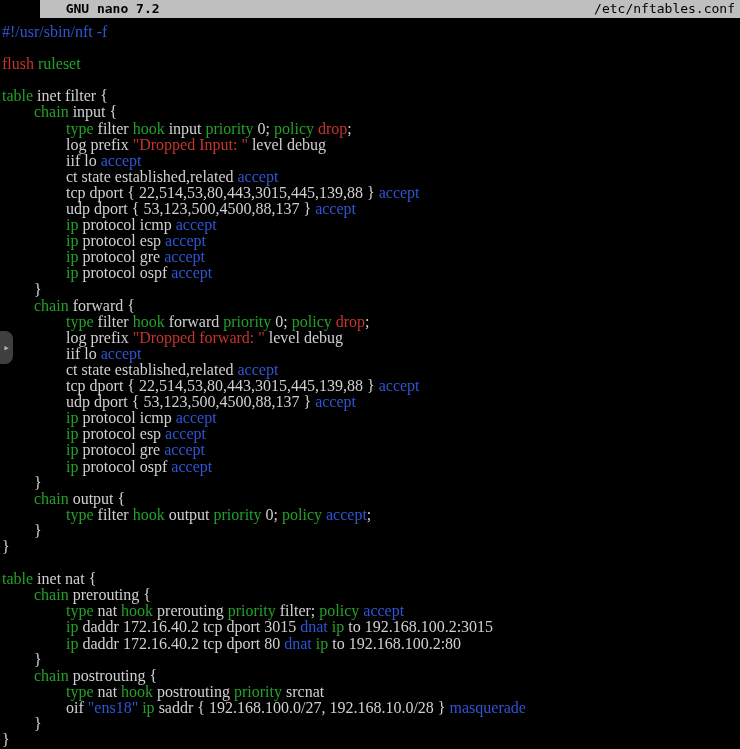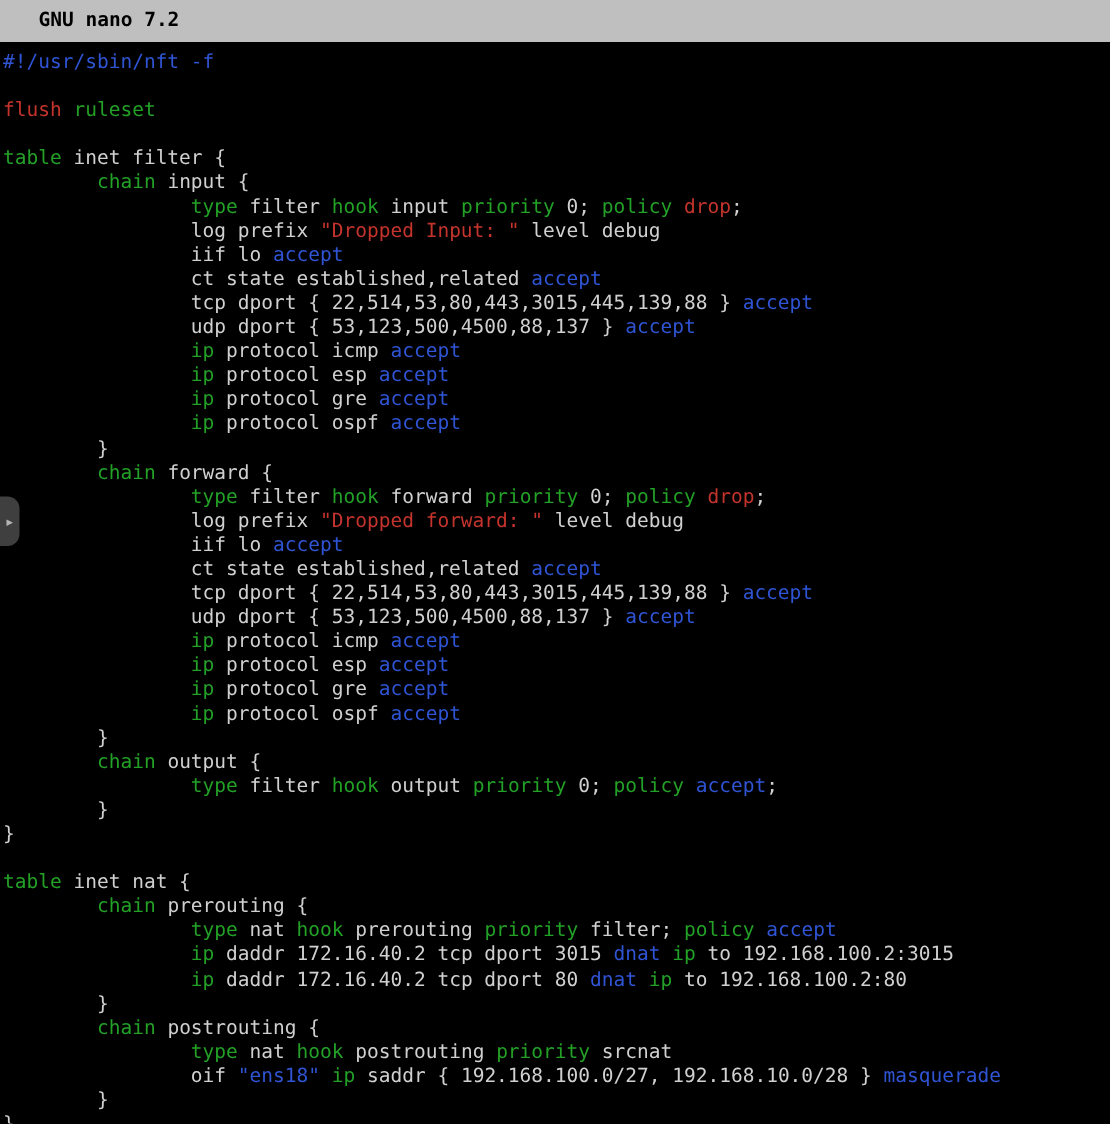--- a/index.html
+++ b/index.html
@@ -8,40 +8,42 @@
     background: #000000;
   }
   body {
     width: 740px;
     height: 749px;
     overflow: hidden;
     position: relative;
     font-family: "DejaVu Sans Mono", monospace;
   }
   .titlebar {
-    height: 28px;
+    height: 18px;
     background: var(--titlebar_bg);
     color: var(--titlebar_fg);
     display: flex;
     justify-content: space-between;
     align-items: center;
     font-size: 13px;
     line-height: 18px;
     padding: 0 5px 0 10px;
     box-sizing: border-box;
     white-space: pre;
+    margin-left: 40px;
   }
   .titlebar .app-title { font-weight: bold; }
   .editor {
     padding: 6px 4px 0 2px;
-    font-size: 13px;
+    font-size: 16px;
     line-height: 16.1px;
     white-space: pre;
     color: var(--fg);
     cursor: text;
+    font-family: Liberation Serif, serif;
   }
   .line { height: 16.1px; }
   .c-fg    { color: var(--fg); }
   .c-green { color: var(--green); text-align: center; }
   .c-red   { color: var(--red); }
   .c-blue  { color: var(--blue); }
   .edge-toggle {
     position: absolute;
     left: 0;
     top: 331px;
@@ -56,19 +58,20 @@
     font-size: 11px;
     z-index: 5;
     cursor: pointer;
   }
 </style>
 </head>
 <body>
 
 <div class="titlebar">
   <span class="app-title">  GNU nano 7.2</span>
+  <span class="file-path">/etc/nftables.conf</span>
 </div>
 
 <div class="editor"><div class="line"><span class="c-blue">#!/usr/sbin/nft -f</span></div><div class="line">&nbsp;</div><div class="line"><span class="c-red">flush</span><span class="c-fg"> </span><span class="c-green">ruleset</span></div><div class="line">&nbsp;</div><div class="line"><span class="c-green">table</span><span class="c-fg"> inet filter {</span></div><div class="line"><span class="c-fg">        </span><span class="c-green">chain</span><span class="c-fg"> input {</span></div><div class="line"><span class="c-fg">                </span><span class="c-green">type</span><span class="c-fg"> filter </span><span class="c-green">hook</span><span class="c-fg"> input </span><span class="c-green">priority</span><span class="c-fg"> 0; </span><span class="c-green">policy</span><span class="c-fg"> </span><span class="c-red">drop</span><span class="c-fg">;</span></div><div class="line"><span class="c-fg">                log prefix </span><span class="c-red">"Dropped Input: "</span><span class="c-fg"> level debug</span></div><div class="line"><span class="c-fg">                iif lo </span><span class="c-blue">accept</span></div><div class="line"><span class="c-fg">                ct state established,related </span><span class="c-blue">accept</span></div><div class="line"><span class="c-fg">                tcp dport { 22,514,53,80,443,3015,445,139,88 } </span><span class="c-blue">accept</span></div><div class="line"><span class="c-fg">                udp dport { 53,123,500,4500,88,137 } </span><span class="c-blue">accept</span></div><div class="line"><span class="c-fg">                </span><span class="c-green">ip</span><span class="c-fg"> protocol icmp </span><span class="c-blue">accept</span></div><div class="line"><span class="c-fg">                </span><span class="c-green">ip</span><span class="c-fg"> protocol esp </span><span class="c-blue">accept</span></div><div class="line"><span class="c-fg">                </span><span class="c-green">ip</span><span class="c-fg"> protocol gre </span><span class="c-blue">accept</span></div><div class="line"><span class="c-fg">                </span><span class="c-green">ip</span><span class="c-fg"> protocol ospf </span><span class="c-blue">accept</span></div><div class="line"><span class="c-fg">        }</span></div><div class="line"><span class="c-fg">        </span><span class="c-green">chain</span><span class="c-fg"> forward {</span></div><div class="line"><span class="c-fg">                </span><span class="c-green">type</span><span class="c-fg"> filter </span><span class="c-green">hook</span><span class="c-fg"> forward </span><span class="c-green">priority</span><span class="c-fg"> 0; </span><span class="c-green">policy</span><span class="c-fg"> </span><span class="c-red">drop</span><span class="c-fg">;</span></div><div class="line"><span class="c-fg">                log prefix </span><span class="c-red">"Dropped forward: "</span><span class="c-fg"> level debug</span></div><div class="line"><span class="c-fg">                iif lo </span><span class="c-blue">accept</span></div><div class="line"><span class="c-fg">                ct state established,related </span><span class="c-blue">accept</span></div><div class="line"><span class="c-fg">                tcp dport { 22,514,53,80,443,3015,445,139,88 } </span><span class="c-blue">accept</span></div><div class="line"><span class="c-fg">                udp dport { 53,123,500,4500,88,137 } </span><span class="c-blue">accept</span></div><div class="line"><span class="c-fg">                </span><span class="c-green">ip</span><span class="c-fg"> protocol icmp </span><span class="c-blue">accept</span></div><div class="line"><span class="c-fg">                </span><span class="c-green">ip</span><span class="c-fg"> protocol esp </span><span class="c-blue">accept</span></div><div class="line"><span class="c-fg">                </span><span class="c-green">ip</span><span class="c-fg"> protocol gre </span><span class="c-blue">accept</span></div><div class="line"><span class="c-fg">                </span><span class="c-green">ip</span><span class="c-fg"> protocol ospf </span><span class="c-blue">accept</span></div><div class="line"><span class="c-fg">        }</span></div><div class="line"><span class="c-fg">        </span><span class="c-green">chain</span><span class="c-fg"> output {</span></div><div class="line"><span class="c-fg">                </span><span class="c-green">type</span><span class="c-fg"> filter </span><span class="c-green">hook</span><span class="c-fg"> output </span><span class="c-green">priority</span><span class="c-fg"> 0; </span><span class="c-green">policy</span><span class="c-fg"> </span><span class="c-blue">accept</span><span class="c-fg">;</span></div><div class="line"><span class="c-fg">        }</span></div><div class="line"><span class="c-fg">}</span></div><div class="line">&nbsp;</div><div class="line"><span class="c-green">table</span><span class="c-fg"> inet nat {</span></div><div class="line"><span class="c-fg">        </span><span class="c-green">chain</span><span class="c-fg"> prerouting {</span></div><div class="line"><span class="c-fg">                </span><span class="c-green">type</span><span class="c-fg"> nat </span><span class="c-green">hook</span><span class="c-fg"> prerouting </span><span class="c-green">priority</span><span class="c-fg"> filter; </span><span class="c-green">policy</span><span class="c-fg"> </span><span class="c-blue">accept</span></div><div class="line"><span class="c-fg">                </span><span class="c-green">ip</span><span class="c-fg"> daddr 172.16.40.2 tcp dport 3015 </span><span class="c-blue">dnat</span><span class="c-fg"> </span><span class="c-green">ip</span><span class="c-fg"> to 192.168.100.2:3015</span></div><div class="line"><span class="c-fg">                </span><span class="c-green">ip</span><span class="c-fg"> daddr 172.16.40.2 tcp dport 80 </span><span class="c-blue">dnat</span><span class="c-fg"> </span><span class="c-green">ip</span><span class="c-fg"> to 192.168.100.2:80</span></div><div class="line"><span class="c-fg">        }</span></div><div class="line"><span class="c-fg">        </span><span class="c-green">chain</span><span class="c-fg"> postrouting {</span></div><div class="line"><span class="c-fg">                </span><span class="c-green">type</span><span class="c-fg"> nat </span><span class="c-green">hook</span><span class="c-fg"> postrouting </span><span class="c-green">priority</span><span class="c-fg"> srcnat</span></div><div class="line"><span class="c-fg">                oif </span><span class="c-blue">"ens18"</span><span class="c-fg"> </span><span class="c-green">ip</span><span class="c-fg"> saddr { 192.168.100.0/27, 192.168.10.0/28 } </span><span class="c-blue">masquerade</span></div><div class="line"><span class="c-fg">        }</span></div><div class="line"><span class="c-fg">}</span></div></div>
 
 <div class="edge-toggle">
   <span>▸</span>
 </div>
 
 </body></html>

